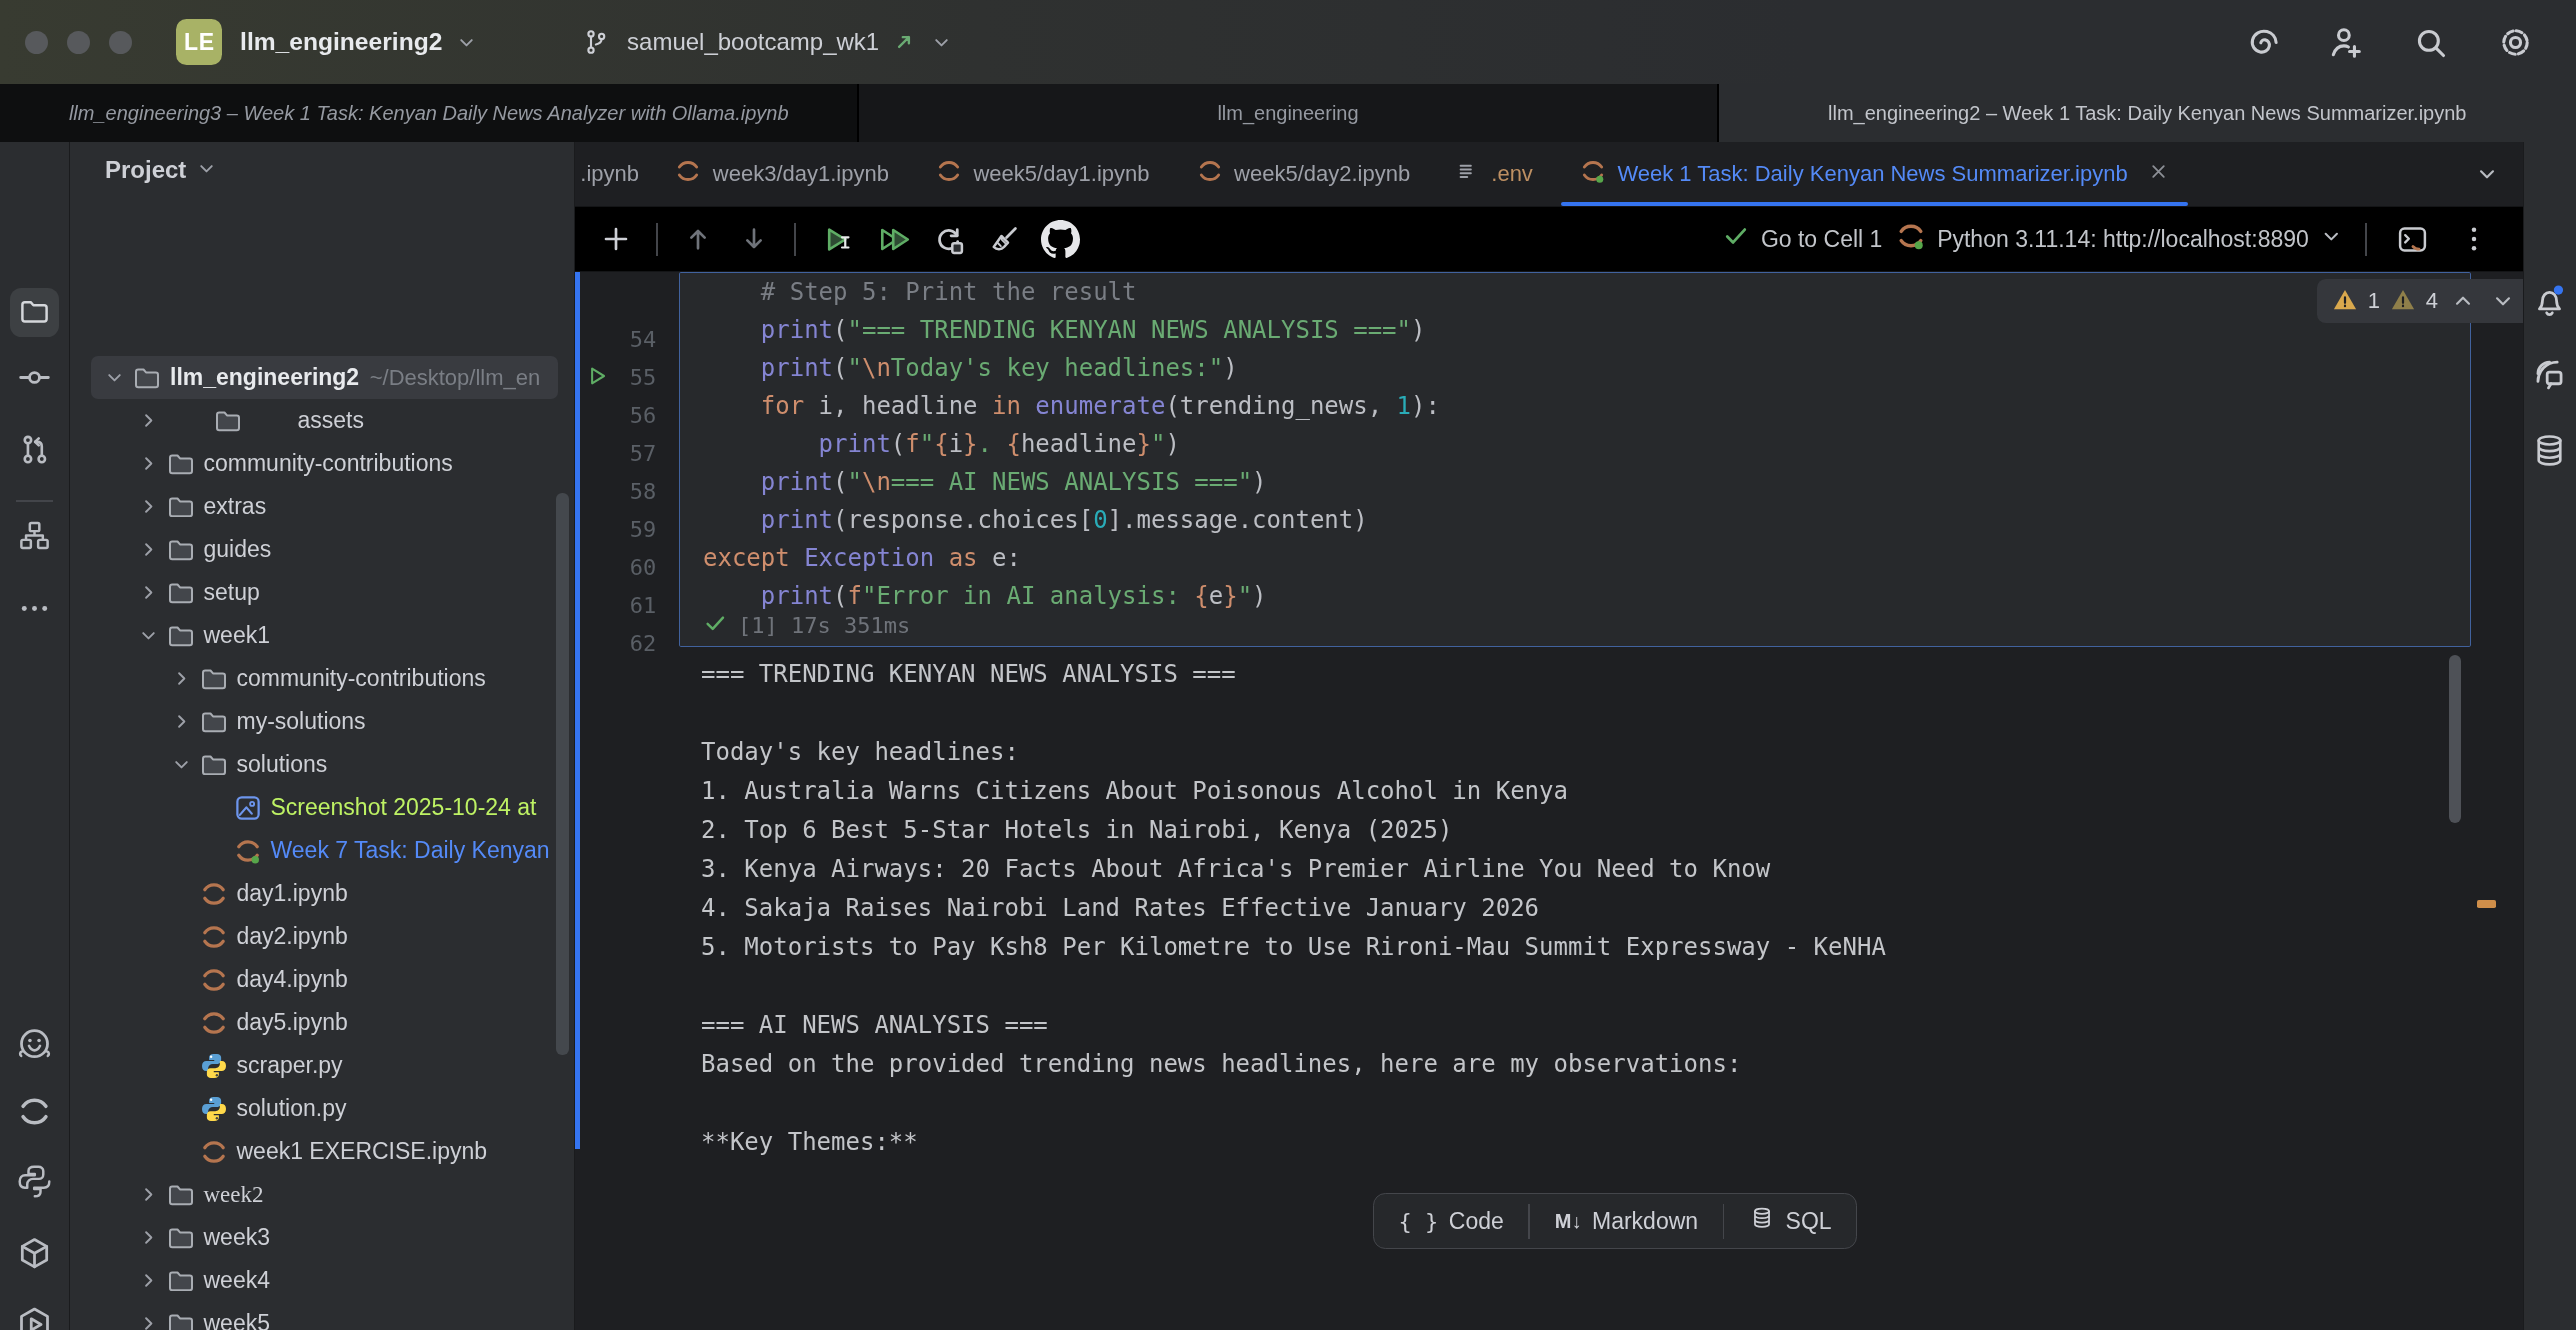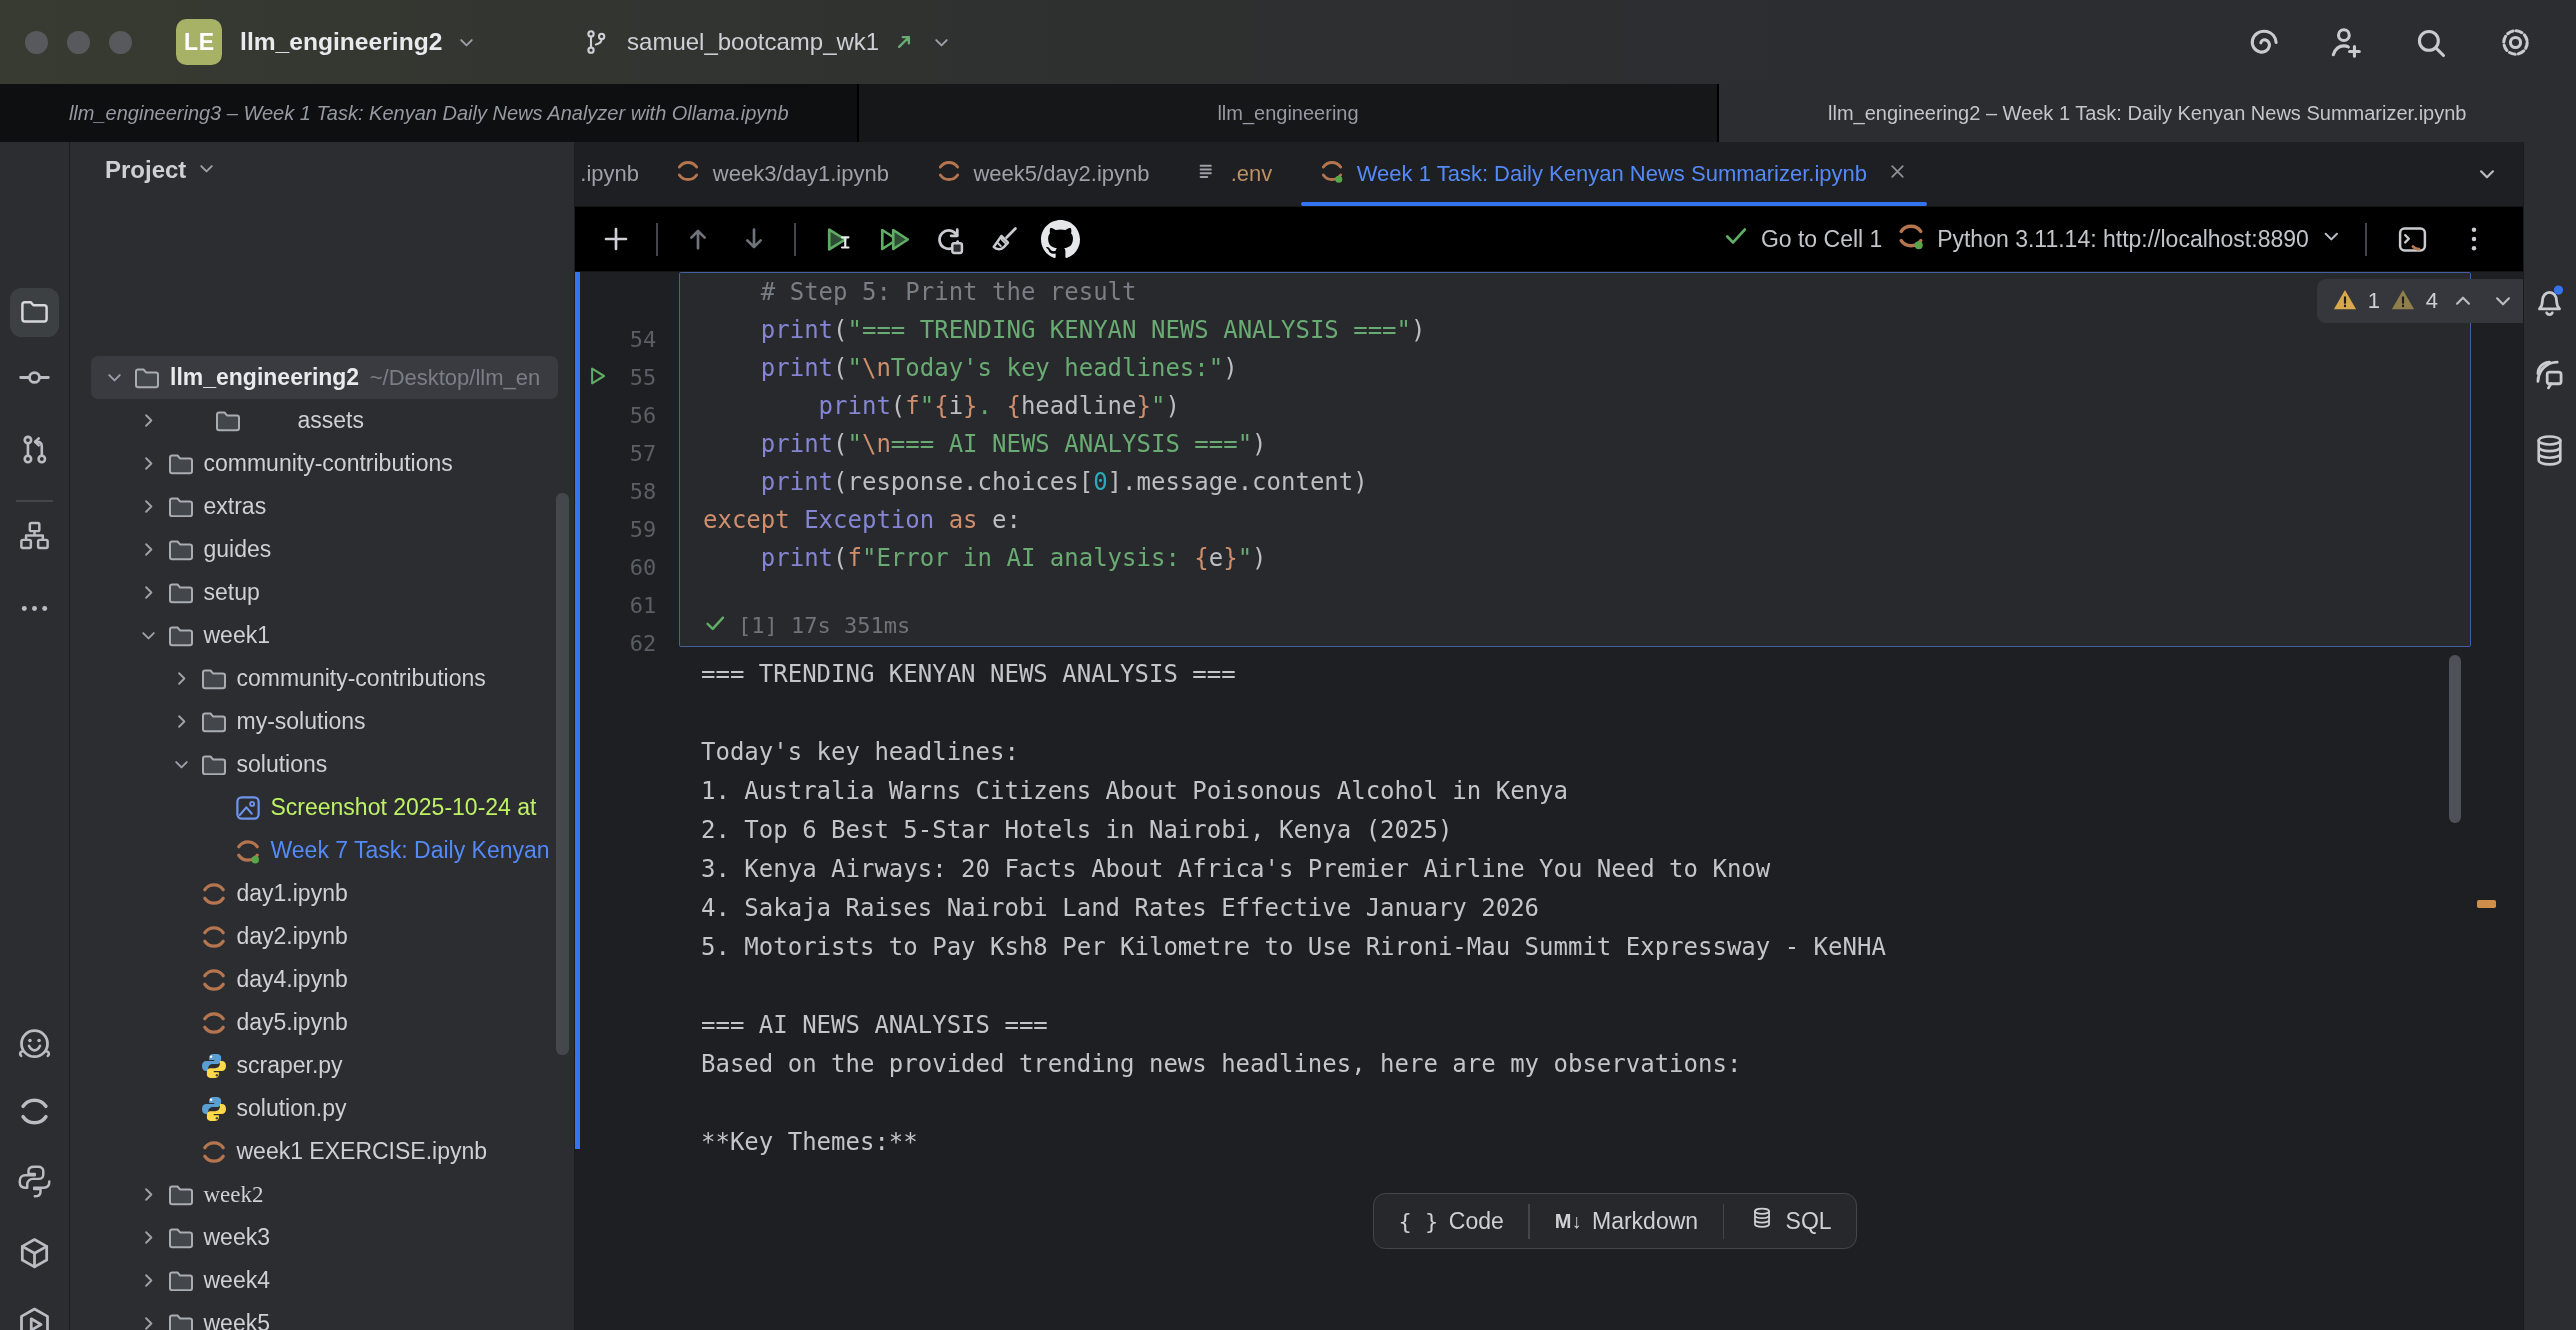--- a/index.html
+++ b/index.html
@@ -580,20 +580,27 @@
                 <path d="M4.6 8.6C6.3 6.1 9 4.7 12 4.7s5.7 1.4 7.4 3.9" stroke="#b5754f" stroke-width="2.5" stroke-linecap="round" stroke-linejoin="round"></path>
                 <path d="M4.6 15.4c1.7 2.5 4.4 3.9 7.4 3.9s5.7-1.4 7.4-3.9" stroke="#b5754f" stroke-width="2.5" stroke-linecap="round" stroke-linejoin="round"></path>
               </svg></span>
             <span class="lbl">week3/day1.ipynb</span>
           </div>
           <div class="etab">
             <span><svg viewBox="0 0 24 24" width="28" height="28" fill="none" xmlns="http://www.w3.org/2000/svg">
                 <path d="M4.6 8.6C6.3 6.1 9 4.7 12 4.7s5.7 1.4 7.4 3.9" stroke="#b5754f" stroke-width="2.5" stroke-linecap="round" stroke-linejoin="round"></path>
                 <path d="M4.6 15.4c1.7 2.5 4.4 3.9 7.4 3.9s5.7-1.4 7.4-3.9" stroke="#b5754f" stroke-width="2.5" stroke-linecap="round" stroke-linejoin="round"></path>
               </svg></span>
+            <span class="lbl">week5/day1.ipynb</span>
+          </div>
+          <div class="etab">
+            <span><svg viewBox="0 0 24 24" width="28" height="28" fill="none" xmlns="http://www.w3.org/2000/svg">
+                <path d="M4.6 8.6C6.3 6.1 9 4.7 12 4.7s5.7 1.4 7.4 3.9" stroke="#b5754f" stroke-width="2.5" stroke-linecap="round" stroke-linejoin="round"></path>
+                <path d="M4.6 15.4c1.7 2.5 4.4 3.9 7.4 3.9s5.7-1.4 7.4-3.9" stroke="#b5754f" stroke-width="2.5" stroke-linecap="round" stroke-linejoin="round"></path>
+              </svg></span>
             <span class="lbl">week5/day2.ipynb</span>
           </div>
           <div class="etab">
             <span><svg viewBox="0 0 24 24" width="24.6" height="24.6" fill="none" xmlns="http://www.w3.org/2000/svg">
                 <path d="M4.5 6.5h10M4.5 10.2h10M4.5 13.9h10M4.5 17.6h6.5" stroke="#9da0a8" stroke-width="1.9" stroke-linecap="round" stroke-linejoin="round"></path>
               </svg></span>
             <span class="lbl tan">.env</span>
           </div>
           <div class="etab active">
             <span><svg viewBox="0 0 24 24" width="28" height="28" fill="none" xmlns="http://www.w3.org/2000/svg">
@@ -712,20 +719,21 @@
             <div class="g-row">60</div>
             <div class="g-row">61</div>
             <div class="g-row">62</div>
           </div>
 
         <div class="cell-frame">
           <div class="code-lines" id="code-lines">
               <div class="code-line"><span class="tk-c">    </span><span class="tk-m"># Step 5: Print the result</span></div>
               <div class="code-line"><span class="tk-c">    </span><span class="tk-b">print</span><span class="tk-c">(</span><span class="tk-s">"=== TRENDING KENYAN NEWS ANALYSIS ==="</span><span class="tk-c">)</span></div>
               <div class="code-line"><span class="tk-c">    </span><span class="tk-b">print</span><span class="tk-c">(</span><span class="tk-s">"</span><span class="tk-e">\n</span><span class="tk-s">Today's key headlines:"</span><span class="tk-c">)</span></div>
+              <div class="code-line"><span class="tk-c">    </span><span class="tk-k">for</span><span class="tk-c"> i, headline </span><span class="tk-k">in</span><span class="tk-c"> </span><span class="tk-b">enumerate</span><span class="tk-c">(trending_news, </span><span class="tk-n">1</span><span class="tk-c">):</span></div>
               <div class="code-line"><span class="tk-c">        </span><span class="tk-b">print</span><span class="tk-c">(</span><span class="tk-e">f</span><span class="tk-s">"</span><span class="tk-e">{</span><span class="tk-c">i</span><span class="tk-e">}</span><span class="tk-s">. </span><span class="tk-e">{</span><span class="tk-c">headline</span><span class="tk-e">}</span><span class="tk-s">"</span><span class="tk-c">)</span></div>
               <div class="code-line"><span class="tk-c">    </span><span class="tk-b">print</span><span class="tk-c">(</span><span class="tk-s">"</span><span class="tk-e">\n</span><span class="tk-s">=== AI NEWS ANALYSIS ==="</span><span class="tk-c">)</span></div>
               <div class="code-line"><span class="tk-c">    </span><span class="tk-b">print</span><span class="tk-c">(response.choices[</span><span class="tk-n">0</span><span class="tk-c">].message.content)</span></div>
               <div class="code-line"><span class="tk-k">except</span><span class="tk-c"> </span><span class="tk-cl">Exception</span><span class="tk-c"> </span><span class="tk-k">as</span><span class="tk-c"> e:</span></div>
               <div class="code-line"><span class="tk-c">    </span><span class="tk-b">print</span><span class="tk-c">(</span><span class="tk-e">f</span><span class="tk-s">"Error in AI analysis: </span><span class="tk-e">{</span><span class="tk-c">e</span><span class="tk-e">}</span><span class="tk-s">"</span><span class="tk-c">)</span></div>
             </div>
           <div class="cell-status">
             <span id="ic-check2"><svg viewBox="0 0 24 24" width="24.6" height="24.6" fill="none" xmlns="http://www.w3.org/2000/svg">
                   <path d="M4.5 12.5 9.5 17.5 19.5 6.5" stroke="#5fad65" stroke-width="2.4" stroke-linecap="round" stroke-linejoin="round"></path>
                 </svg></span>

